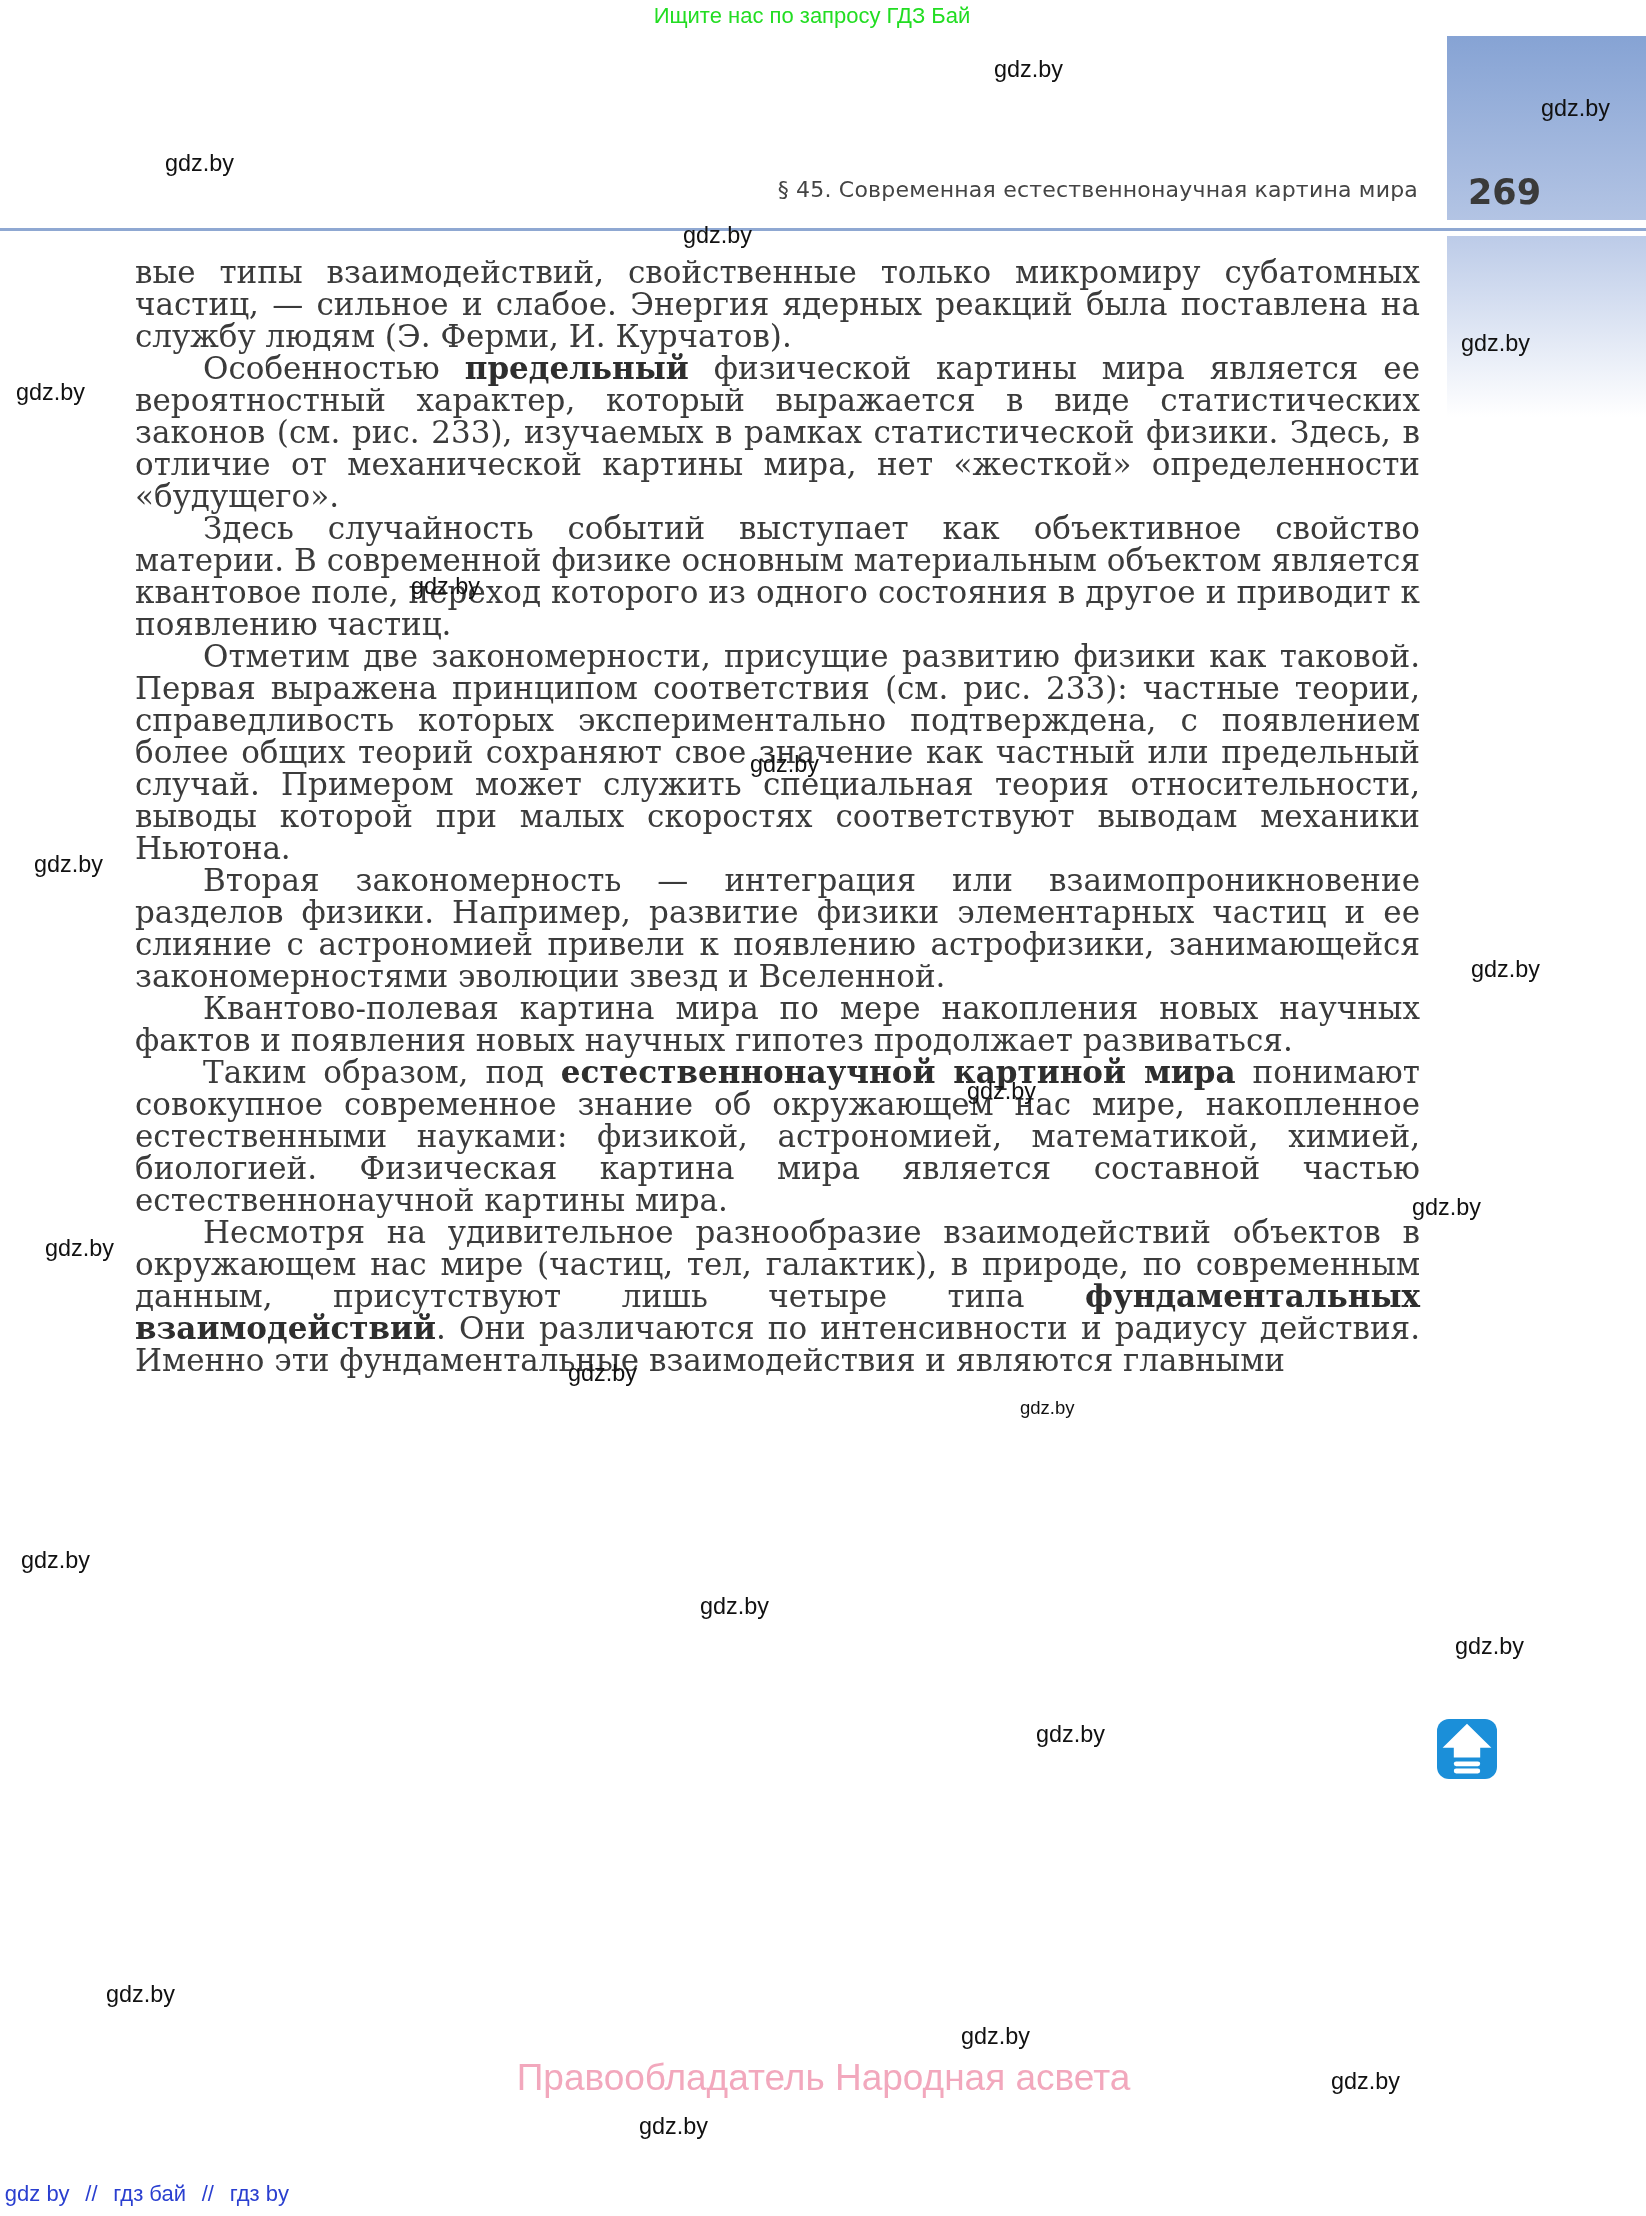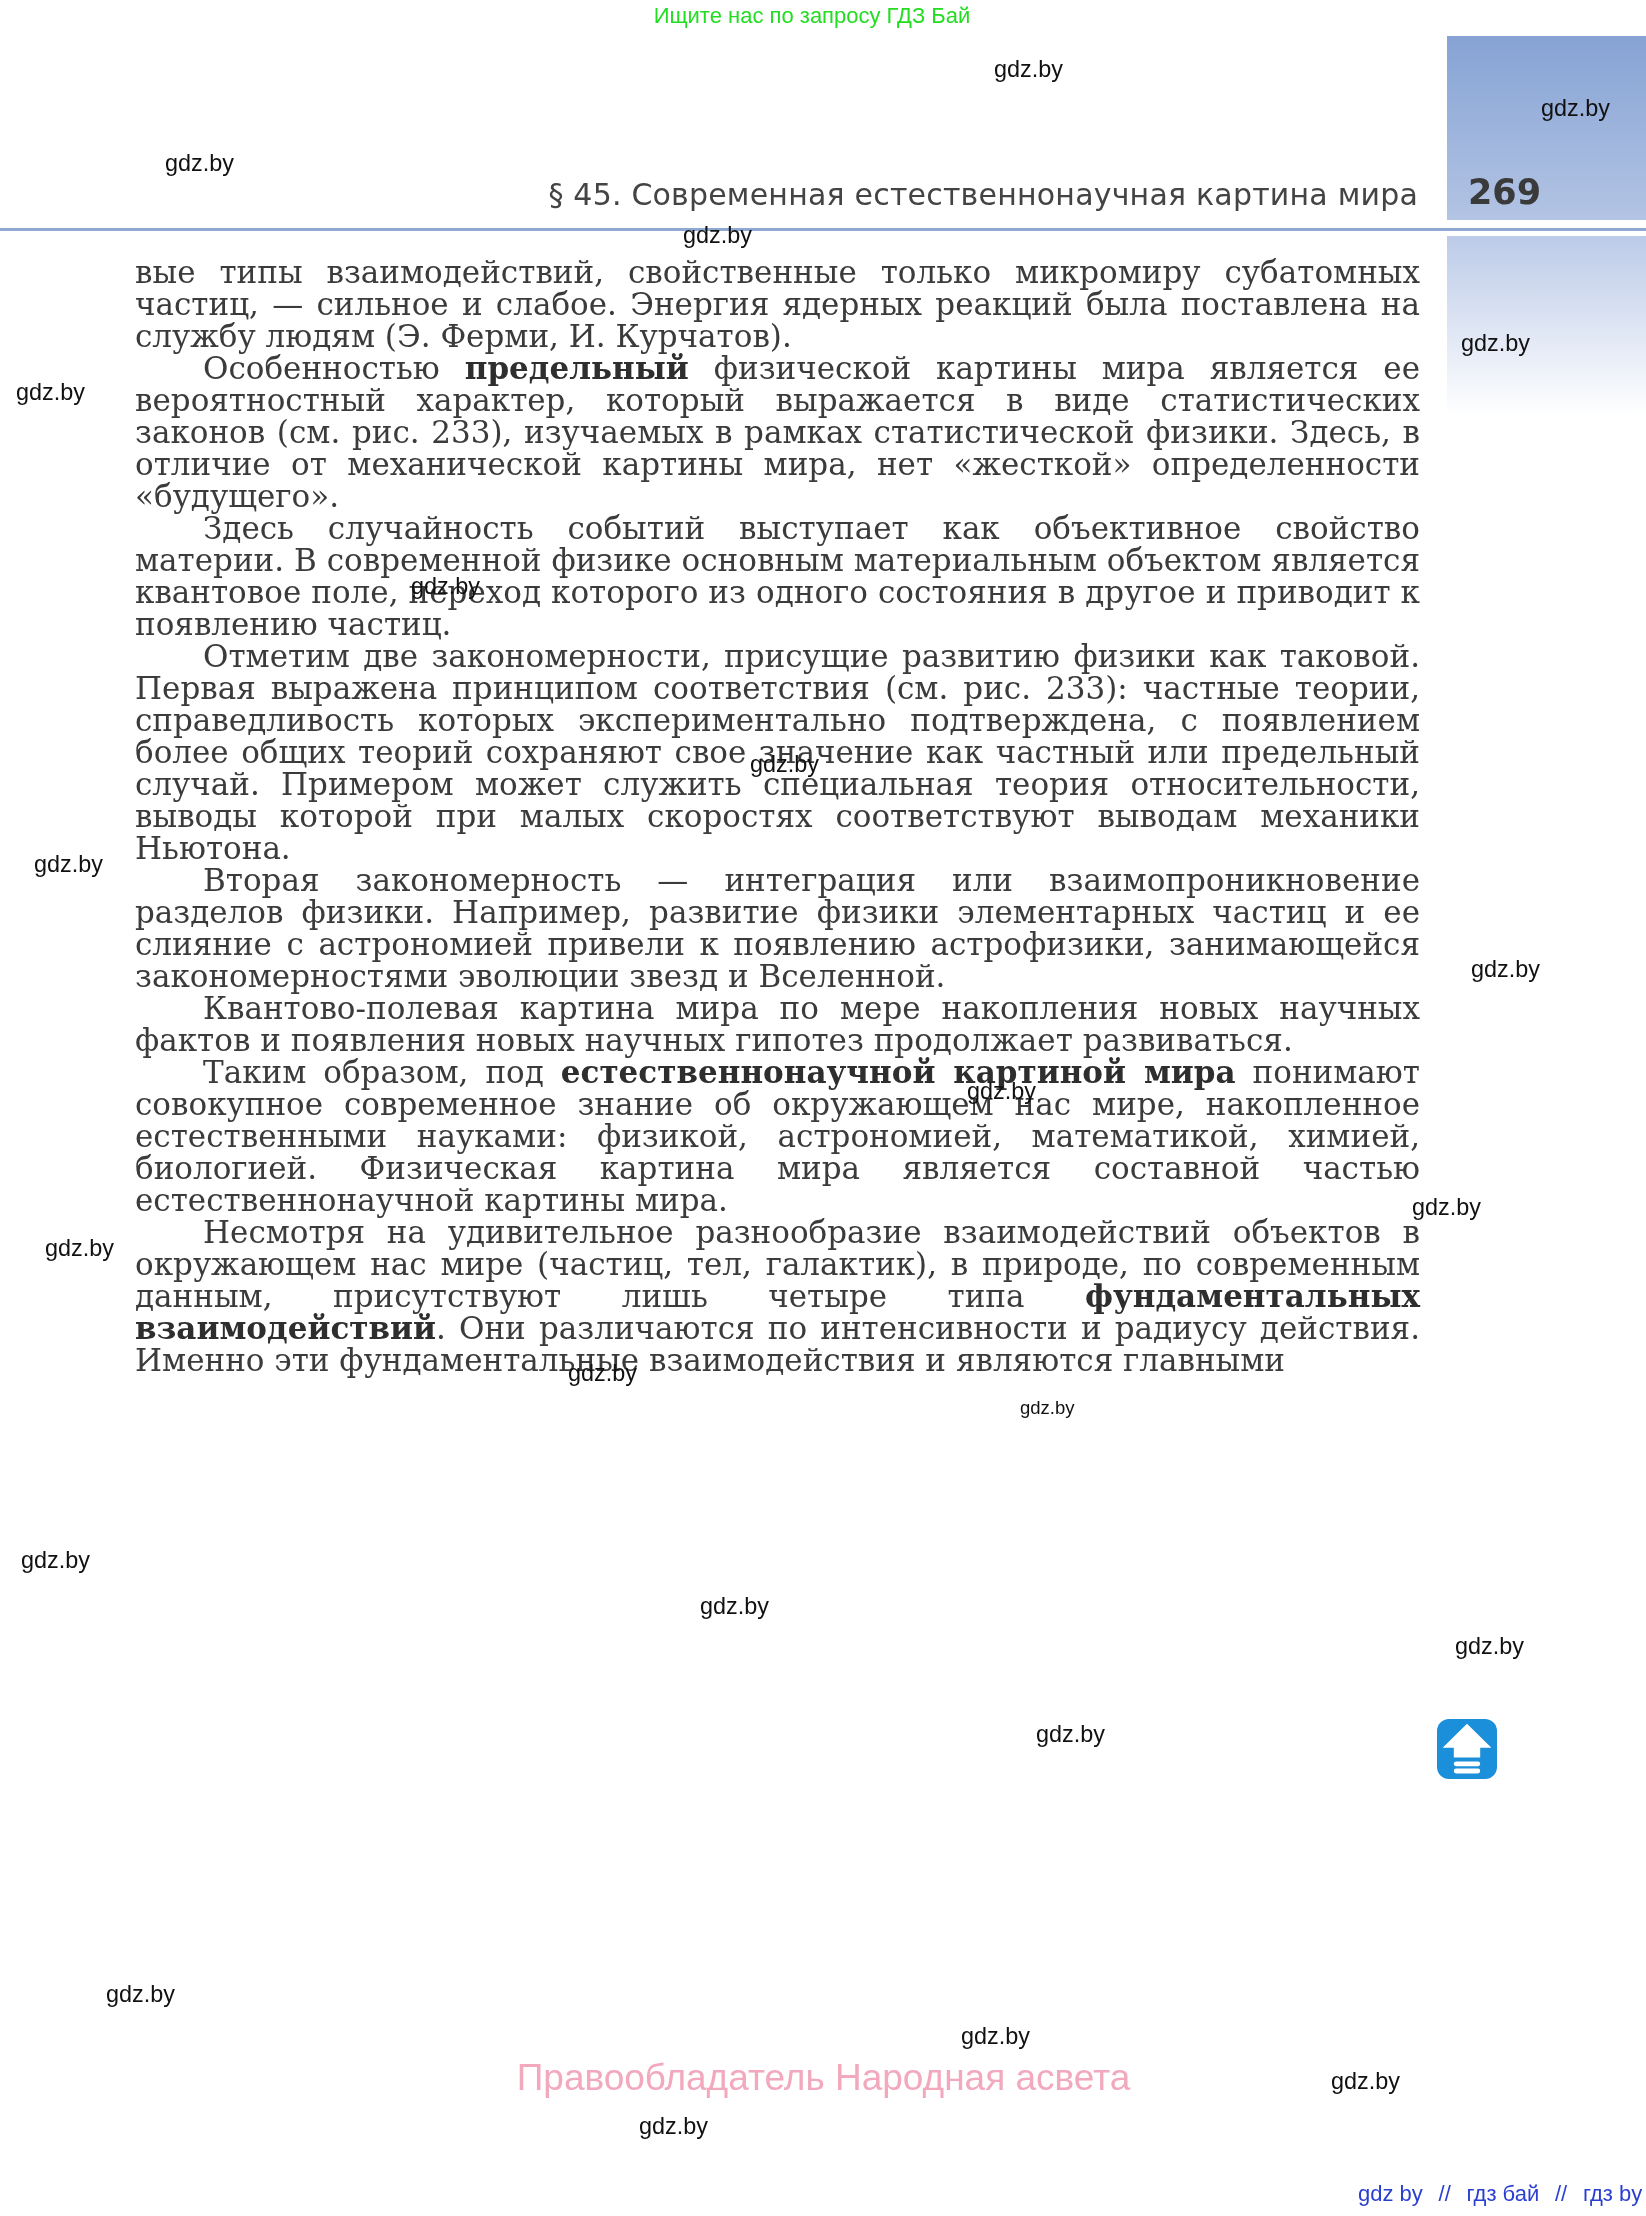--- a/index.html
+++ b/index.html
@@ -1,32 +1,32 @@
 <!DOCTYPE html>
 <html style="font-size:13px"><head>
 <meta charset="utf-8">
 <style>
   html, body { margin:0; padding:0; }
   body { width:1647px; height:2216px; position:relative; background:#ffffff; overflow:hidden; font-family:"DejaVu Serif", serif; }
   .abs { position:absolute; }
   .promo { top:3.2px; left:0; width:1624px; text-align:center; font-family:"Liberation Sans", sans-serif; font-size:22px; color:#22dd22; }
   .wm { font-family:"Liberation Sans", sans-serif; font-size:23.4px; color:#111; white-space:nowrap; }
   .wm.small { font-size:18.5px; }
-  .header-title { right:229px; top:177px; font-family:"DejaVu Sans", sans-serif; font-size:30px; color:#444; white-space:nowrap; letter-spacing:0.2px; }
+  .header-title { right:229px; top:177px; font-family:"DejaVu Sans", sans-serif; font-size:22px; color:#444; white-space:nowrap; letter-spacing:0.2px; }
   .rule { left:0; top:228px; width:1647px; height:3.2px; background:#8fa8d2; }
   .tab-top { left:1447px; top:36px; width:200px; height:184px; background:linear-gradient(#86a3d4, #b3c4e4); }
   .tab-bottom { left:1447px; top:236px; width:200px; height:181px; background:linear-gradient(#bccbe8, #ffffff); }
   .page-num { left:1468px; top:172px; font-family:"DejaVu Sans", sans-serif; font-weight:bold; font-size:35px; color:#3a3a3a; }
   .body-text { left:135px; top:256px; width:1285px; font-size:31px; line-height:32px; color:#3b3b3b; text-align:justify; }
   .body-text p { margin:0; text-indent:68px; }
   .body-text p.cont { text-indent:0; }
   .body-text b { color:#2e2e2e; }
   .home-icon { left:1437px; top:1719px; width:60px; height:60px; }
   .copyright { left:0; top:2057px; width:1647px; text-align:center; font-family:"Liberation Sans", sans-serif; font-size:37px; color:#f2a8bd; }
-  .footer-links { left:0; top:2181px; width:1647px; text-align:right; font-family:"Liberation Sans", sans-serif; font-size:22px; color:#2a3fd0; }
+  .footer-links { left:0; top:2181px; width:1647px; text-align:left; font-family:"Liberation Sans", sans-serif; font-size:22px; color:#2a3fd0; }
   .footer-links span { margin:0 4.8px; }
 </style>
 </head>
 <body>
 
 <div class="abs promo">Ищите нас по запросу ГДЗ Бай</div>
 
 <div class="abs tab-top"></div>
 <div class="abs tab-bottom"></div>
 <div class="abs rule"></div>

